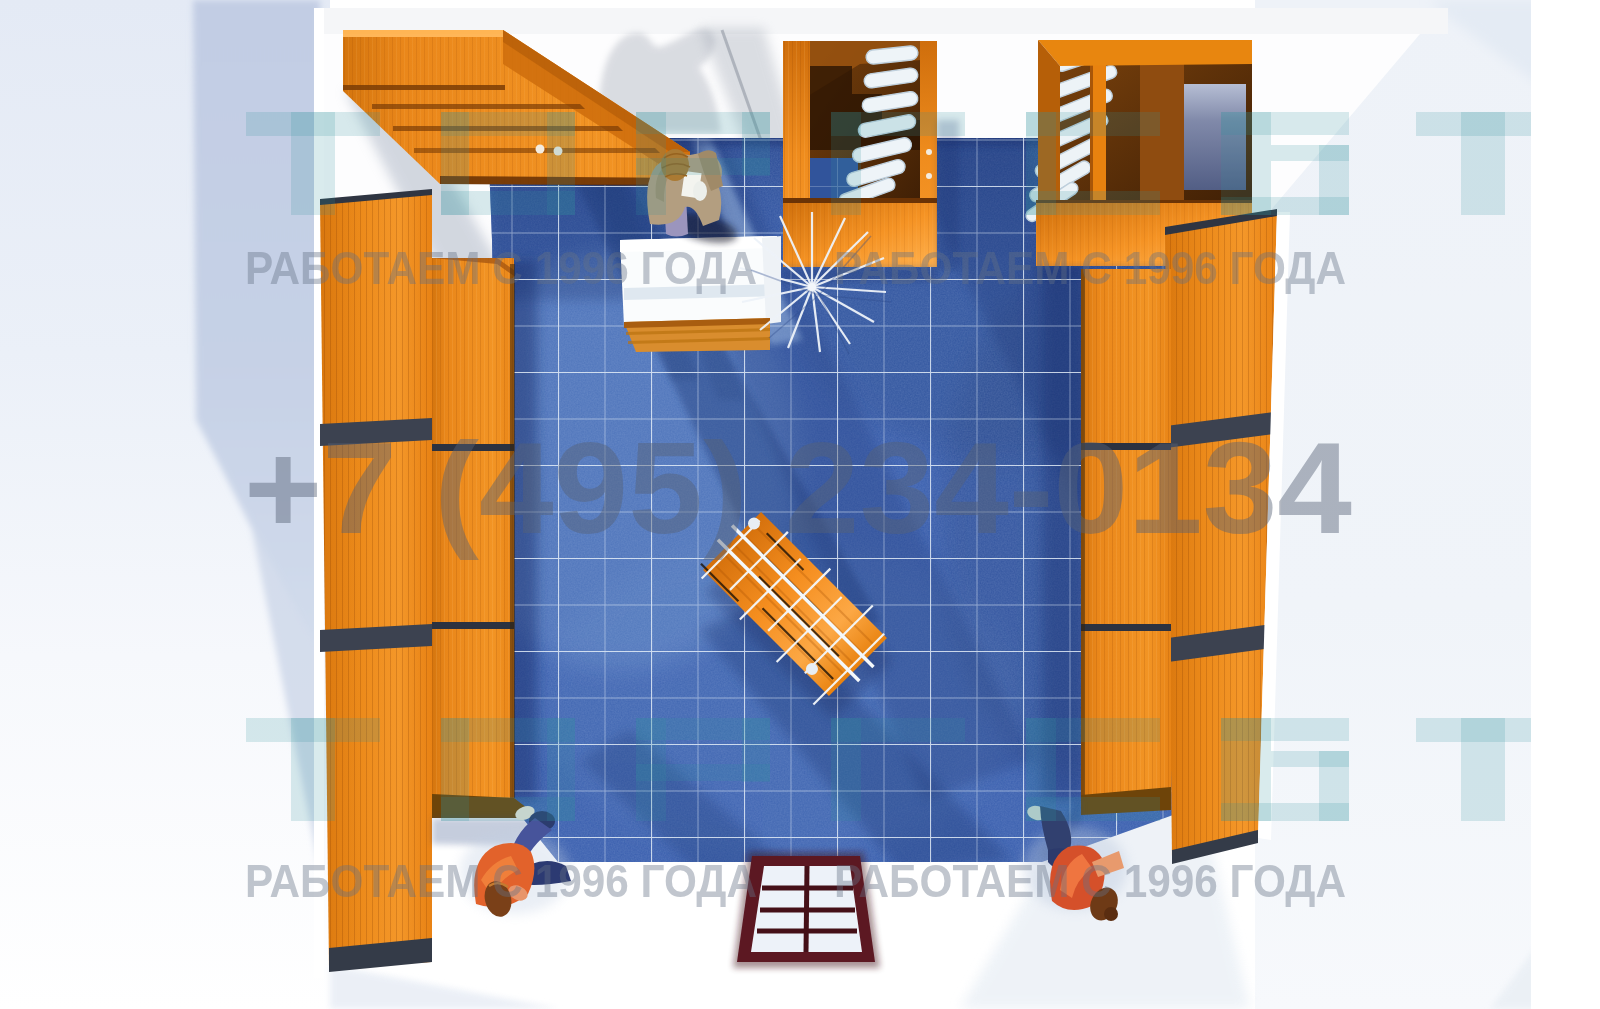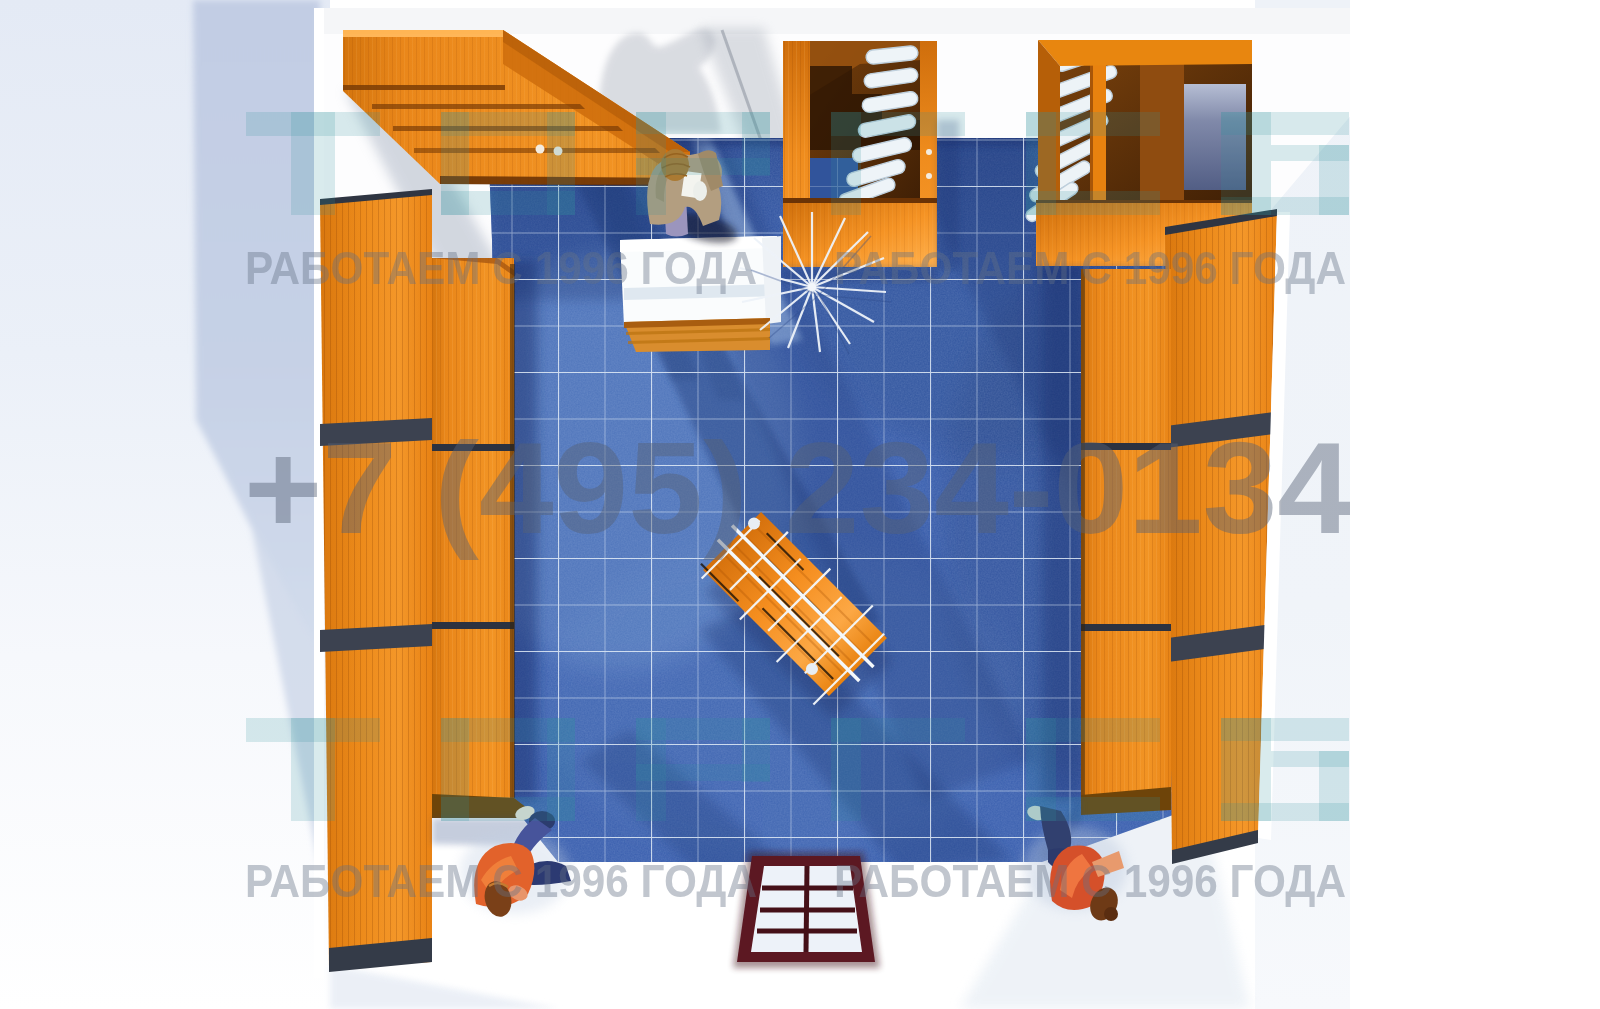--- a/index.html
+++ b/index.html
@@ -1,16 +1,16 @@
 <!DOCTYPE html>
 <html><head>
 <meta charset="utf-8">
 <style>
   html,body{margin:0;padding:0;background:#fff;}
-  #stage{position:relative;width:1350px;height:1009px;overflow:hidden;background:#fde047;
+  #stage{position:relative;width:1531px;height:1009px;overflow:hidden;background:#fde047;
          font-family:"Liberation Sans", sans-serif;}
   svg{display:block;}
 </style>
 </head>
 <body>
 <div id="stage">
 <svg width="1600" height="1009" viewBox="0 0 1600 1009">
 <defs>
   <linearGradient id="bgLeft" x1="0" y1="0" x2="0" y2="1">
     <stop offset="0" stop-color="#e4eaf5"></stop>

